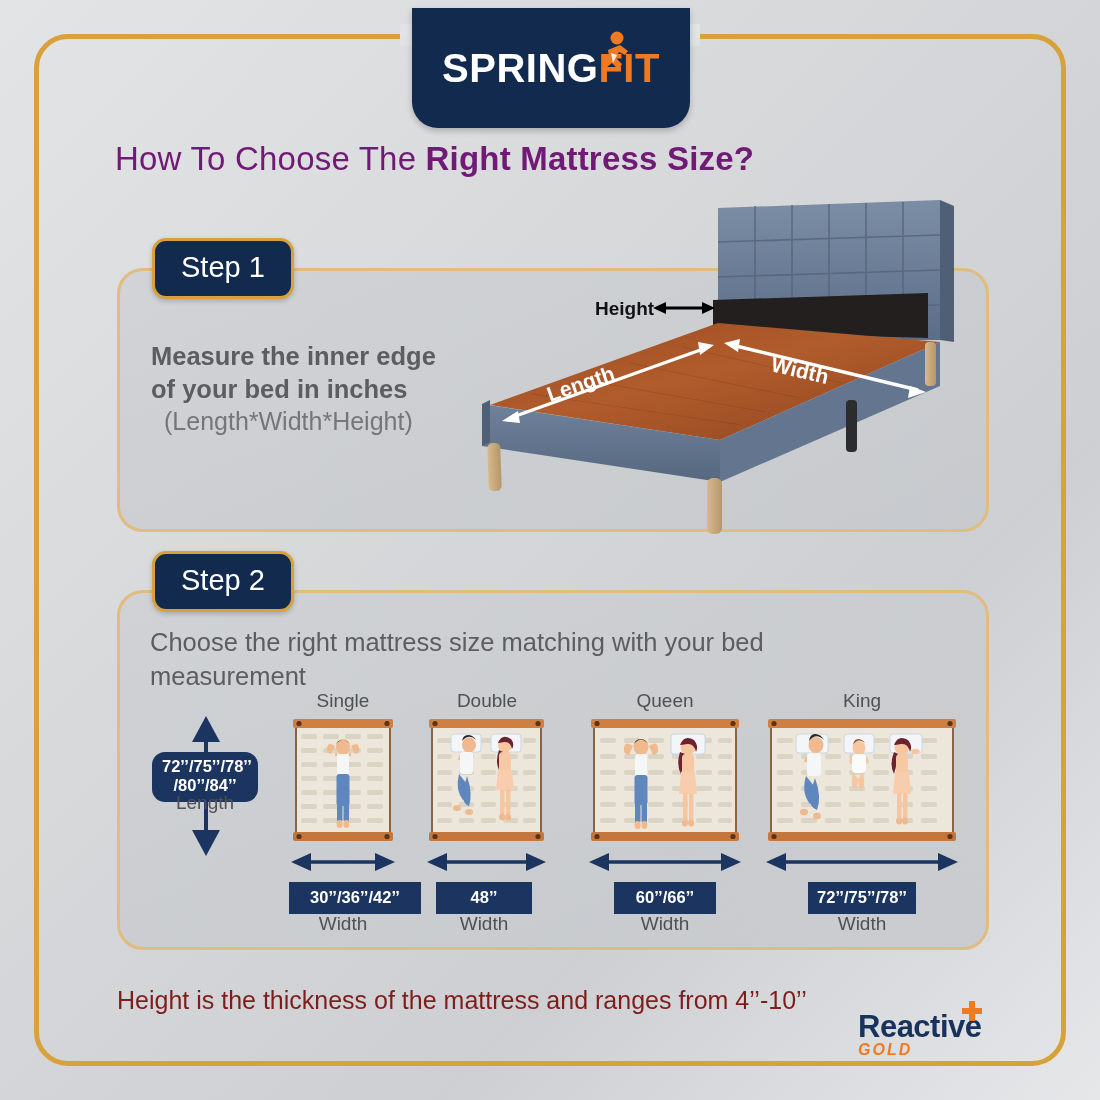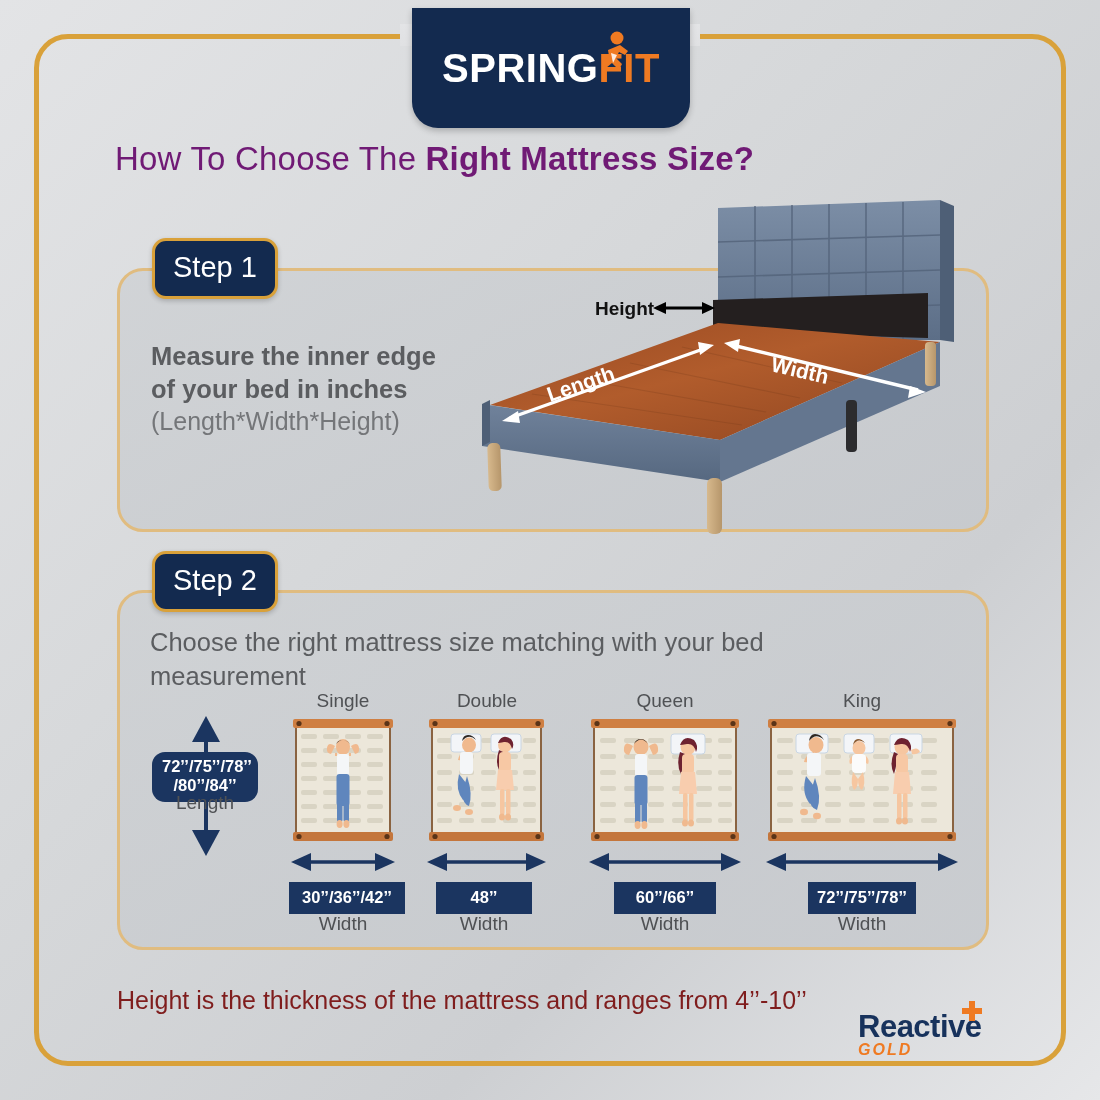--- a/index.html
+++ b/index.html
@@ -79,34 +79,34 @@
   #card-1 { left: 117px; top: 268px; width: 872px; height: 264px; }
   #card-2 { left: 117px; top: 590px; width: 872px; height: 360px; }
 
   .step-badge {
     position: absolute;
     background: #132a4f;
     border: 3px solid #d9a13a;
     border-radius: 14px;
     color: #fff;
     font-size: 29px;
-    padding: 10px 18px 12px;
+    padding: 10px 26px 12px;
     z-index: 5;
     box-shadow: 0 2px 5px rgba(0,0,0,.2);
   }
   #badge-1 { left: 152px; top: 238px; }
   #badge-2 { left: 152px; top: 551px; }
 
   
   .s1-text {
     position: absolute; left: 151px; top: 340px; width: 330px;
     color: #5b5d60; line-height: 1.28;
   }
   .s1-text .l1, .s1-text .l2 { font-size: 25.5px; font-weight: bold; }
-  .s1-text .l3 { font-size: 25px; font-weight: normal; color: #747679; }
+  .s1-text .l3 { font-size: 25px; font-weight: normal; color: #747679; margin-left: 13px; }
 
   
   .bed-wrap { position: absolute; left: 470px; top: 190px; width: 500px; height: 345px; }
   .bed-wrap svg { width: 100%; height: 100%; display: block; }
   .bedlbl { font-family: "Liberation Sans", sans-serif; font-weight: bold; }
 
   
   .s2-text {
     position: absolute; left: 150px; top: 626px; width: 760px;
     font-size: 25.5px; color: #5b5d60; line-height: 1.33;
@@ -363,21 +363,21 @@
       <circle cx="94" cy="7.5" r="2.6" fill="#5a3418"></circle>
     <circle cx="6" cy="120.5" r="2.6" fill="#5a3418"></circle>
       <circle cx="94" cy="120.5" r="2.6" fill="#5a3418"></circle>
   </svg>
 </div>
 <svg class="w-arrow" style="left:291px; width:104px;" viewBox="0 0 104 20">
   <line x1="14" y1="10" x2="90" y2="10" stroke="#1b3560" stroke-width="3.4"></line>
   <polygon points="0,10 20,1 20,19" fill="#1b3560"></polygon>
     <polygon points="104,10 84,1 84,19" fill="#1b3560"></polygon>
 </svg>
-<div class="w-badge" style="left:289px; width:116px;">30’’/36’’/42’’</div>
+<div class="w-badge" style="left:289px; width:132px;">30’’/36’’/42’’</div>
 <div class="w-word" style="left:273px;">Width</div>
 
 <div class="size-label" style="left:417px;">Double</div>
 <div class="mattress" id="m-double" style="left:429px; width:115px; height:128px;">
   <svg viewBox="0 0 115 128">
     <rect x="3" y="11" width="109" height="106" fill="#ece7da" stroke="#8a6341" stroke-width="2"></rect>
     <g fill="#d7d2c2" opacity=".9">
       <rect x="8" y="22" width="15" height="5" rx="2"></rect>
         <rect x="30" y="22" width="15" height="5" rx="2"></rect>
       <rect x="52" y="22" width="15" height="5" rx="2"></rect>

